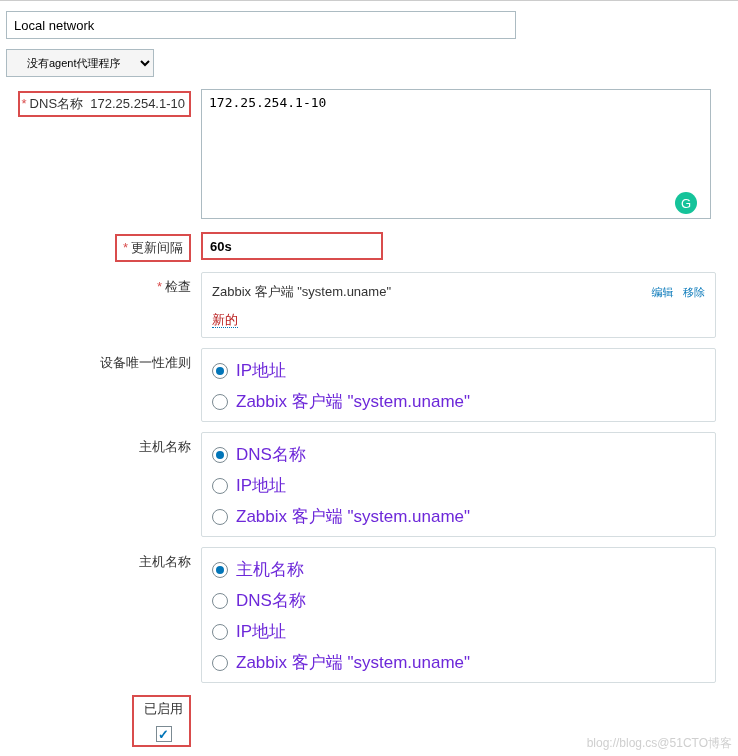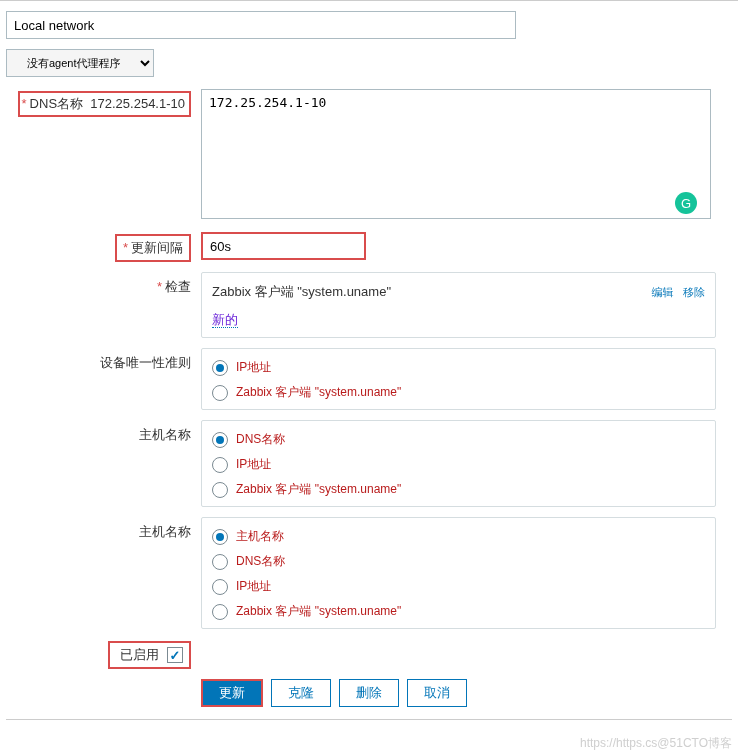--- a/index.html
+++ b/index.html
@@ -6,38 +6,38 @@
 body { font-family: Arial, "Microsoft YaHei", sans-serif; font-size: 13px; color: #1f2c33; background: #fff; width: 738px; }
 .form { padding: 10px 6px 10px 6px; border-top: 1px solid #ccc; }
 .row { display: flex; align-items: flex-start; margin-bottom: 10px; }
 .label-col { width: 195px; text-align: right; padding-right: 10px; padding-top: 6px; font-size: 13px; color: #333; }
 .req { color: #d94c4c; margin-right: 3px; }
 .field-col { flex: 1; }
 input[type="text"] { height: 28px; border: 1px solid #acbbc2; padding: 0 7px; font-size: 13px; outline: none; }
 .name-input { width: 510px; }
 .select { height: 28px; border: 1px solid #acbbc2; font-size: 11px; background: #f5f5f5; padding: 0 16px; }
 .ip-textarea { width: 510px; height: 130px; border: 1px solid #acbbc2; padding: 5px 7px; font-size: 13px; resize: none; outline: none; }
-.interval-input { width: 165px; }
+.interval-input { width: 182px; font-weight: bold; }
 .group-box { border: 1px solid #d5dde0; border-radius: 2px; padding: 10px 10px 8px 10px; width: 515px; }
 .checks-row { display: flex; justify-content: space-between; align-items: center; margin-bottom: 10px; }
 .checks-title { color: #333; }
 .checks-actions a { color: #0275b8; text-decoration: none; margin-left: 6px; font-size: 11px; }
-.new-link { color: #6d28d9; text-decoration: none; border-bottom: 1px dotted #0275b8; font-size: 13px; }
+.new-link { color: #b91c1c; text-decoration: none; border-bottom: 1px dotted #0275b8; font-size: 13px; }
 .radio-item { display: flex; align-items: center; margin-bottom: 8px; }
 .radio-item:last-child { margin-bottom: 0; }
 .radio { width: 16px; height: 16px; border: 1px solid #7b8a92; border-radius: 50%; margin-right: 8px; display: inline-flex; align-items: center; justify-content: center; cursor: pointer; }
 .radio.checked::after { content: ""; width: 8px; height: 8px; border-radius: 50%; background: #0275b8; }
-.radio-label { color: #b91c1c; font-size: 12px; }
+.radio-label { color: #6d28d9; font-size: 17px; }
 .checkbox { width: 16px; height: 16px; border: 1px solid #7b8a92; display: inline-flex; align-items: center; justify-content: center; cursor: pointer; }
 .checkbox.checked::after { content: "✓"; color: #0275b8; font-size: 13px; font-weight: bold; line-height: 1; }
 .buttons-row { display: flex; gap: 8px; margin-top: 8px; margin-left: 195px; }
 .btn { height: 28px; padding: 0 16px; border: 1px solid #0275b8; background: #fff; color: #0275b8; font-size: 13px; cursor: pointer; }
 .btn.primary { background: #0275b8; color: #fff; }
 .red-box { border: 2px solid #d94c4c !important; }
-.red-box-wrap { border: 2px solid #d94c4c; display: inline-block; }
+.red-box-wrap { border: 2px solid #d94c4c; display: inline-block; flex-direction: column; }
 .label-red-box { border: 2px solid #d94c4c; display: inline-block; padding: 3px 6px; margin-left: 48px; }
 .iprange-highlight { display: flex; }
 .iprange-highlight .label-col { padding-top: 4px; }
 .iprange-inner { display: inline-block; border: 2px solid #d94c4c; padding: 2px 4px 2px 2px; }
 .grammarly { position: absolute; right: 14px; bottom: 8px; width: 22px; height: 22px; background: #15c39a; border-radius: 50%; display: flex; align-items: center; justify-content: center; color: #fff; font-size: 13px; }
 .ta-wrap { position: relative; width: 510px; }
 .watermark { position: fixed; right: 6px; bottom: 4px; color: #cfcfcf; font-size: 12px; pointer-events: none; }
 hr.bottomline { border: none; border-top: 1px solid #ccc; margin-top: 12px; }
 </style>
 </head>
@@ -176,13 +176,13 @@
   <div class="buttons-row">
     <button class="btn primary red-box" style="border:2px solid #d94c4c;">更新</button>
     <button class="btn">克隆</button>
     <button class="btn">删除</button>
     <button class="btn">取消</button>
   </div>
 
   <hr class="bottomline">
 </div>
 
-<div class="watermark">https://https.cs@51CTO博客</div>
+<div class="watermark">blog://blog.cs@51CTO博客</div>
 
 </body></html>

